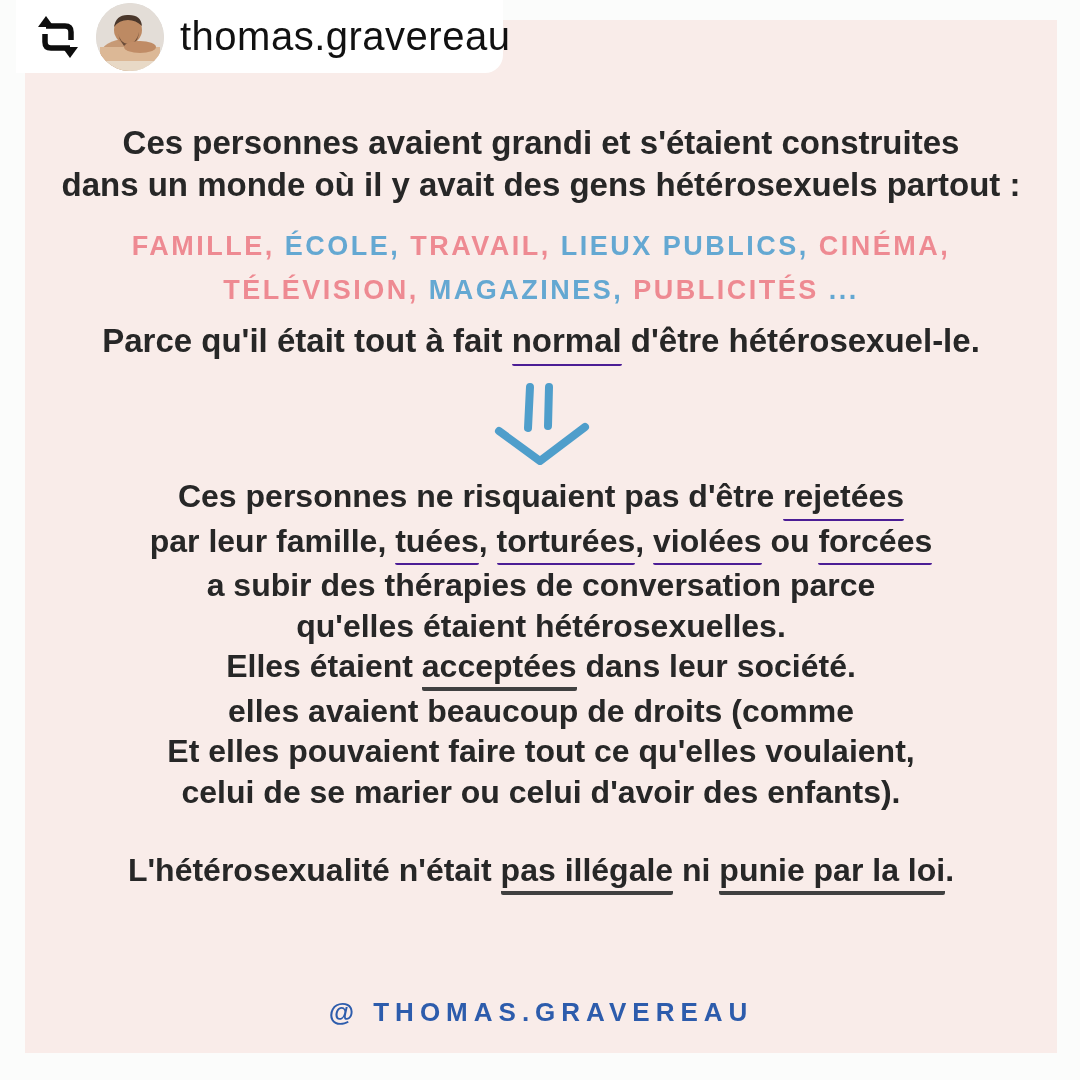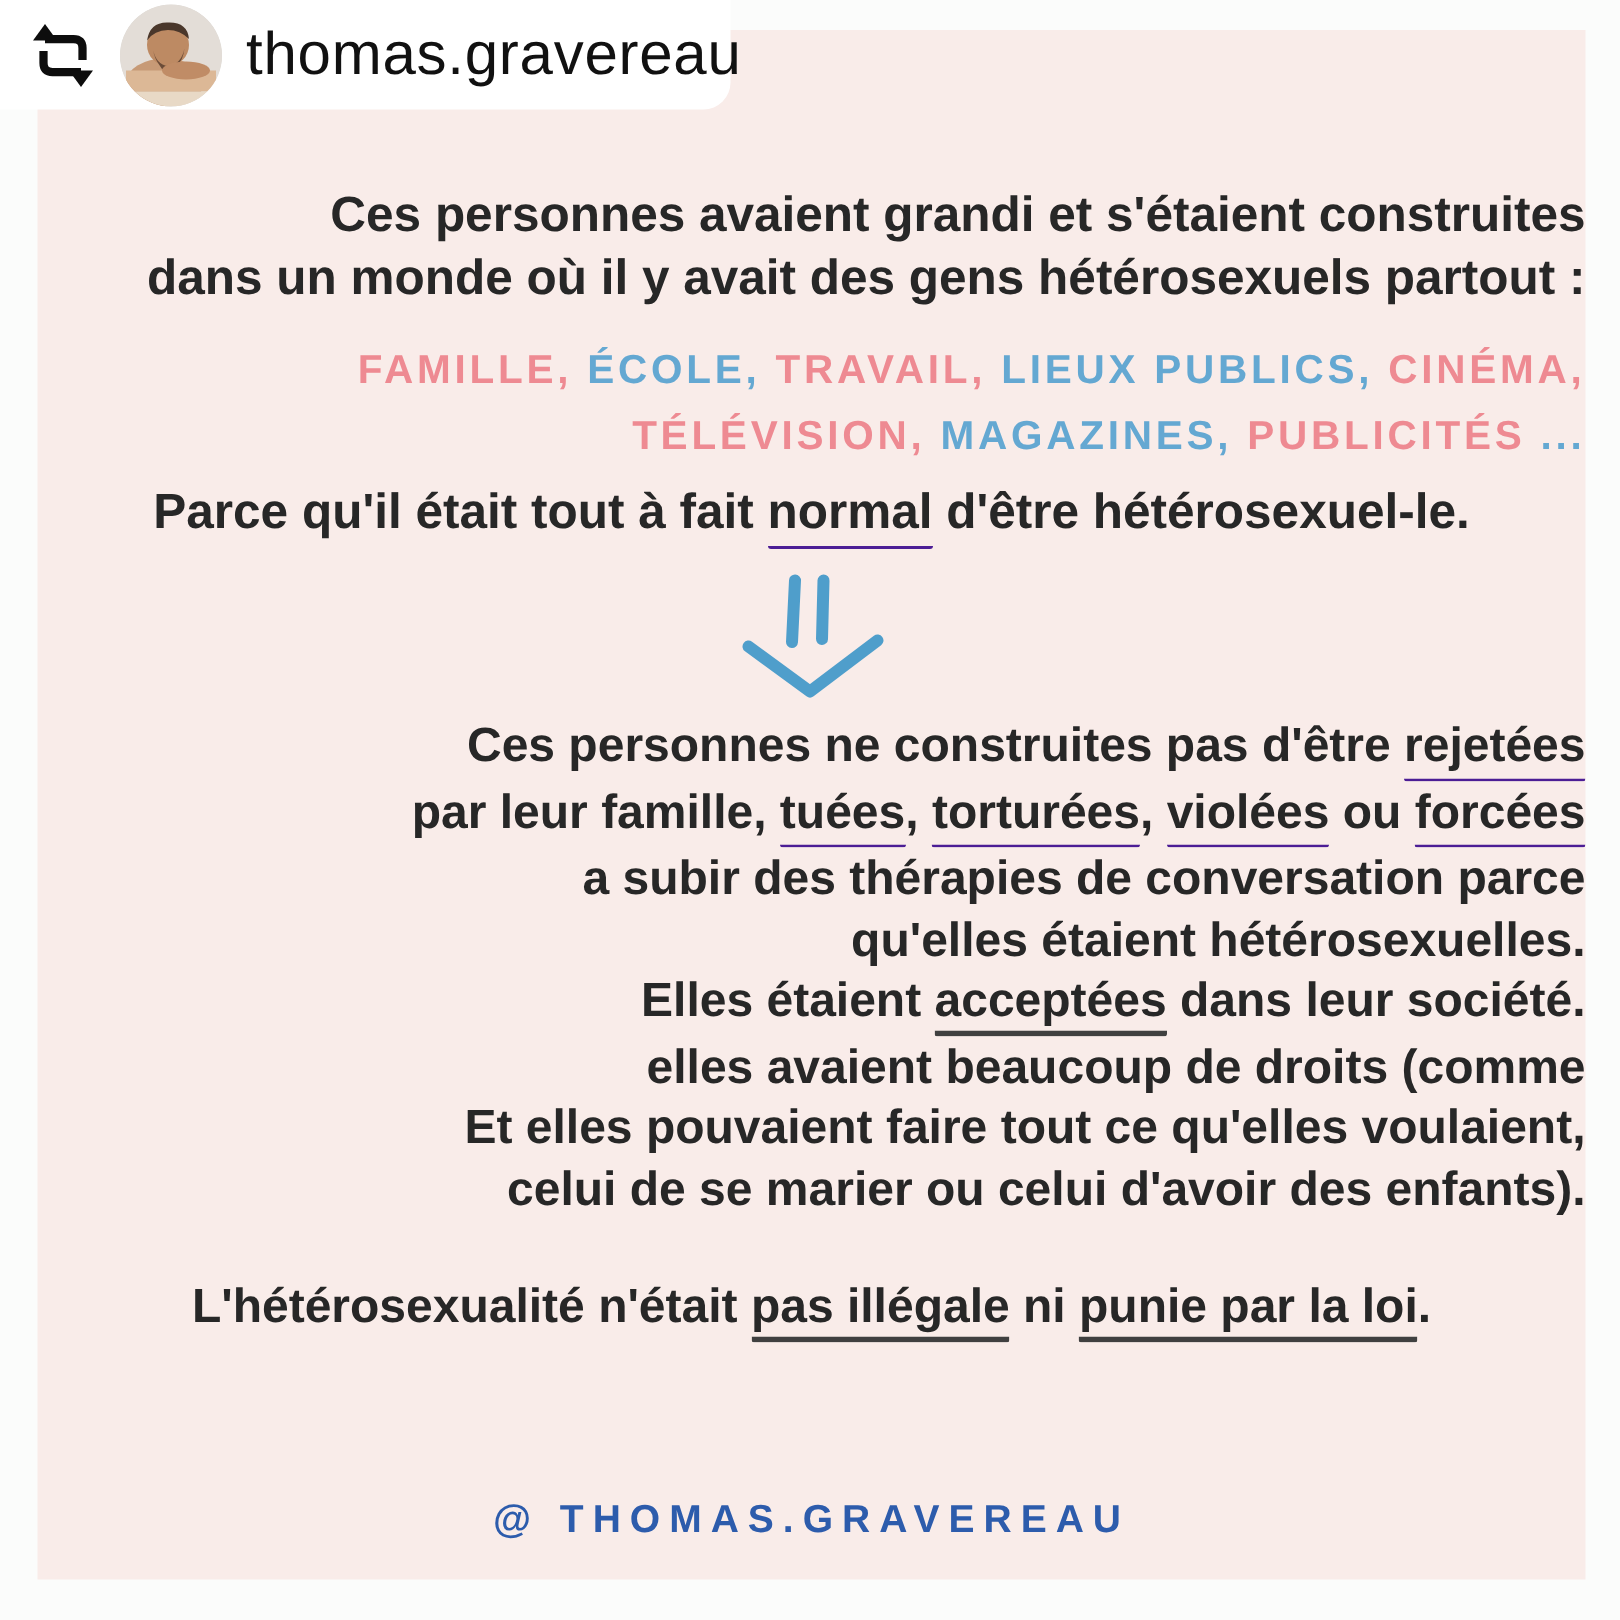--- a/index.html
+++ b/index.html
@@ -8,38 +8,38 @@
     background:#fbfcfb; overflow:hidden;
     font-family:"Liberation Sans", sans-serif;
   }
   
   .card {
     position:absolute; left:25px; top:20px; width:1032px; height:1033px;
     background:#f9ece9;
   }
   
   .attribution {
-    position:absolute; left:0; top:0; width:487px; height:73px;
+    position:absolute; left:16px; top:0; width:487px; height:73px;
     background:#ffffff; border-radius:0 0 18px 0;
     display:flex; align-items:center; box-sizing:border-box;
     padding-left:18px; z-index:5;
   }
   .repost-icon { width:48px; height:52px; flex:0 0 auto; margin-right:14px; }
   .avatar {
     width:68px; height:68px; border-radius:50%; overflow:hidden;
     flex:0 0 auto; margin-right:16px; background:#dcd7d2;
   }
   .username { font-size:40px; color:#111111; letter-spacing:0.5px; white-space:nowrap; }
 
   
   .t-block {
     position:absolute; left:0; width:100%; text-align:center;
     color:#272727; font-weight:bold; white-space:nowrap;
   }
-  .t-block div { white-space:nowrap;text-align:right; }
+  .t-block div { white-space:nowrap; }
   .intro       { top:102px;  font-size:33px; line-height:42px; }
   .cats        { top:204px;  font-size:27px; line-height:44px; letter-spacing:2.5px; }
   .normal-line { top:300px;  font-size:33px; line-height:42px; }
   .arrow-wrap  { top:362px;  }
   .body-par    { top:456px;  font-size:32px; line-height:40.5px; }
   .law-line    { top:829px;  font-size:32px; line-height:42px; }
   .signature   { top:977px;  font-size:26px; letter-spacing:6px; color:#2d5cac; font-weight:bold; }
 
   .c-pink { color:#ee8a92; }
   .c-blue { color:#64a8d2; }
@@ -67,21 +67,21 @@
 
     <div class="t-block arrow-wrap">
       <svg width="118" height="86" viewBox="0 0 118 86" fill="none" style="display:inline-block">
         <path d="M48 5 L46 46" stroke="#4f9ecb" stroke-width="8" stroke-linecap="round"></path>
         <path d="M67 5 L66 44" stroke="#4f9ecb" stroke-width="8" stroke-linecap="round"></path>
         <path d="M17 49 L58 79 L103 45" stroke="#4f9ecb" stroke-width="8" stroke-linecap="round" stroke-linejoin="round"></path>
       </svg>
     </div>
 
     <div class="t-block body-par">
-      <div><span>Ces personnes ne construites pas d'être </span><span class="u-pink">rejetées</span></div>
+      <div><span>Ces personnes ne risquaient pas d'être </span><span class="u-pink">rejetées</span></div>
       <div><span>par leur famille, </span><span class="u-pink">tuées</span><span>, </span><span class="u-pink">torturées</span><span>, </span><span class="u-pink">violées</span><span> ou </span><span class="u-pink">forcées</span></div>
       <div><span>a subir des thérapies de conversation parce</span></div>
       <div><span>qu'elles étaient hétérosexuelles.</span></div>
       <div><span>Elles étaient </span><span class="u-blue">acceptées</span><span> dans leur société.</span></div>
       <div><span>elles avaient beaucoup de droits (comme</span></div>
       <div><span>Et elles pouvaient faire tout ce qu'elles voulaient,</span></div>
       <div><span>celui de se marier ou celui d'avoir des enfants).</span></div>
     </div>
 
     <div class="t-block signature">@ THOMAS.GRAVEREAU</div>

